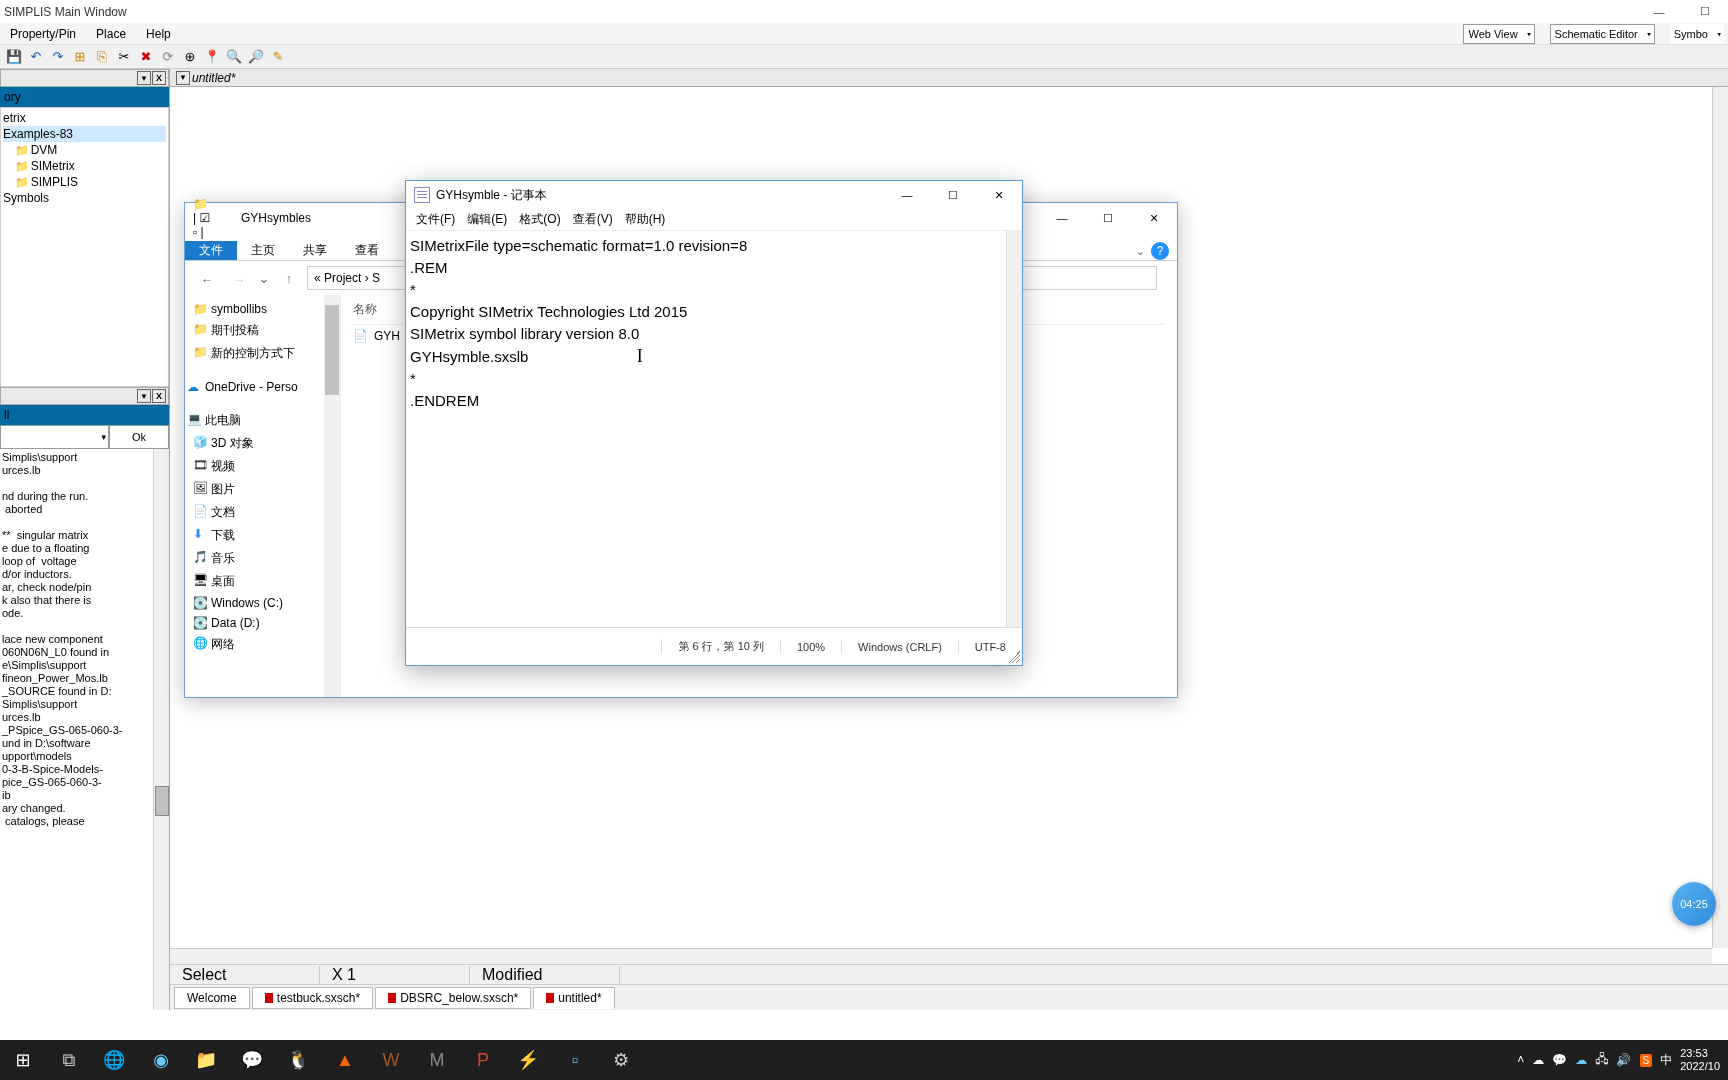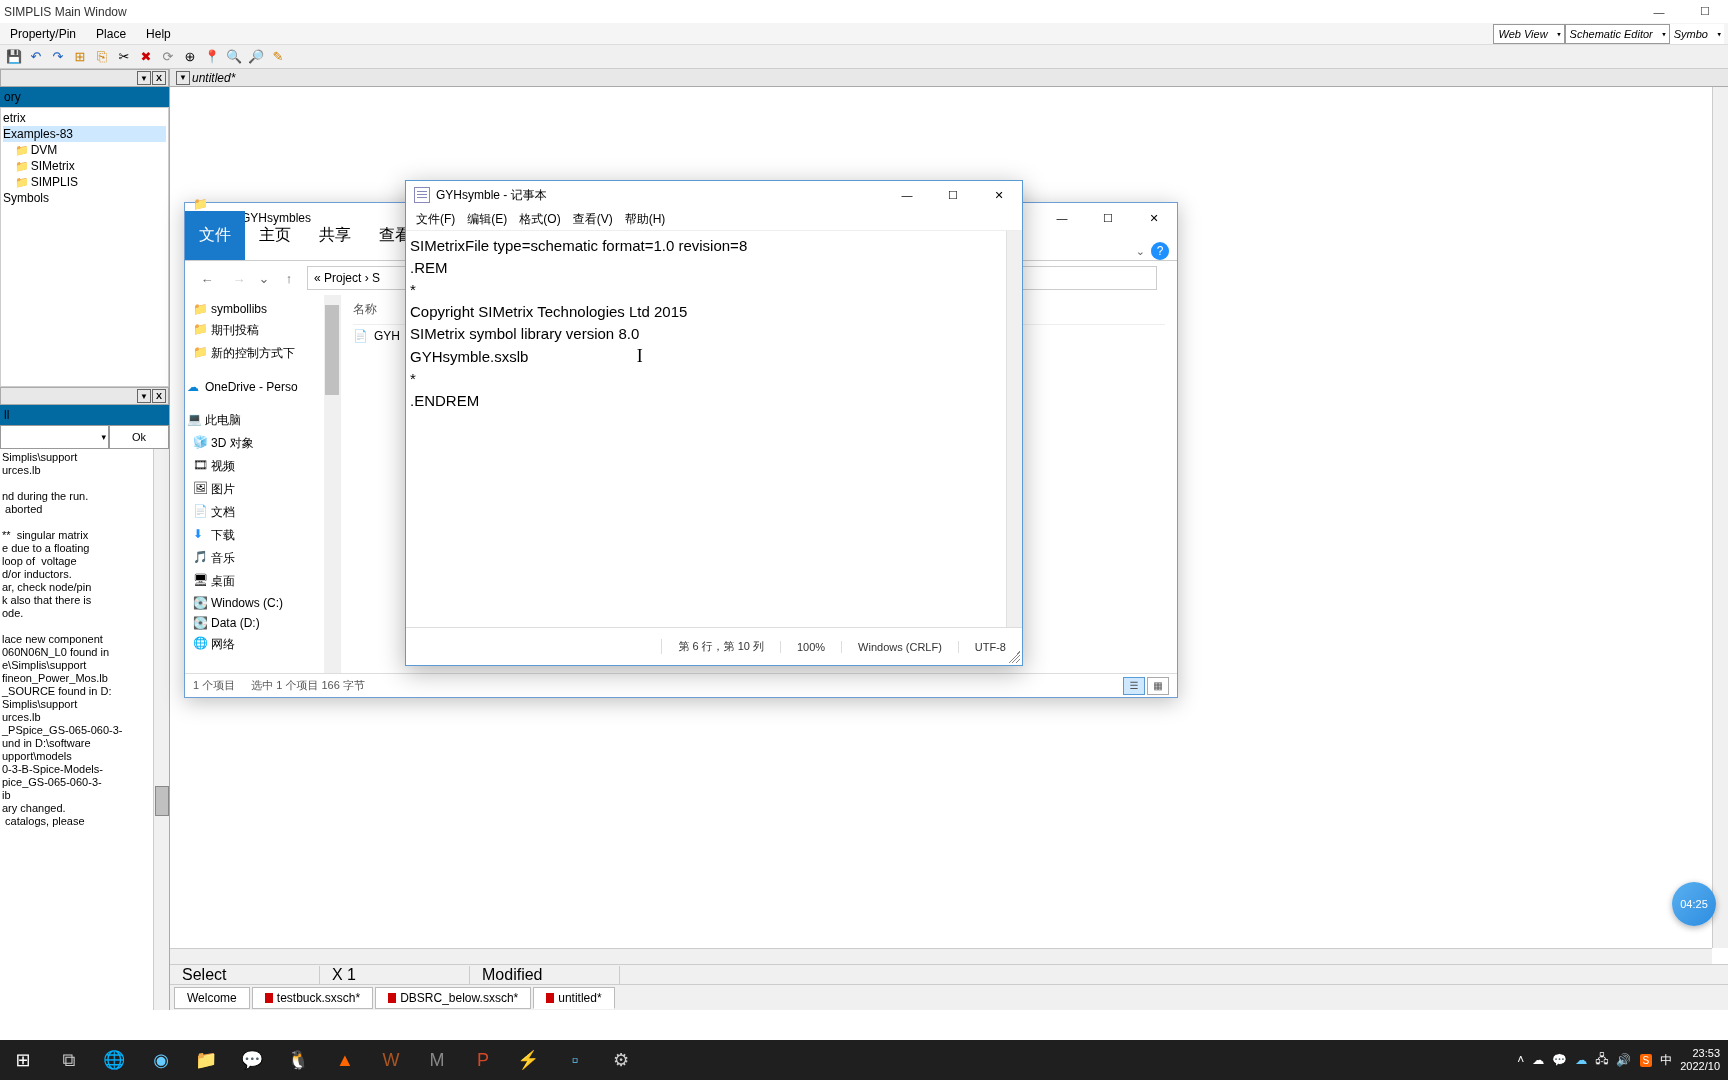--- a/index.html
+++ b/index.html
@@ -6,21 +6,21 @@
     body { width: 1728px; height: 1080px; overflow: hidden; background: #fff; position: relative; }
     
     
     .title-bar { height: 23px; background: #fff; display: flex; align-items: center; padding-left: 4px; font-size: 12px; color: #333; }
     .win-ctrl-top { position: absolute; right: 0; top: 0; display: flex; }
     .win-ctrl-top span { width: 46px; height: 23px; display: flex; align-items: center; justify-content: center; font-size: 11px; }
     
     
     .menu-bar { height: 22px; background: #f5f5f5; display: flex; align-items: center; border-bottom: 1px solid #ddd; }
     .menu-bar .menu-item { padding: 2px 10px; font-size: 12px; cursor: default; }
-    .mode-selects { position: absolute; right: 0; top: 24px; display: flex; gap: 0; padding-right: 4px; height: 20px; font-style: italic; }
+    .mode-selects { position: absolute; right: 0; top: 24px; display: flex; gap: 15px; padding-right: 4px; height: 20px; }
     .mode-selects .sel { border: 1px solid #999; background: #fff; font-size: 11px; padding: 0 16px 0 4px; font-family: monospace; position: relative; display: flex; align-items: center; }
     .mode-selects .sel::after { content: "▾"; position: absolute; right: 2px; font-size: 9px; }
     
     
     .toolbar { height: 24px; background: #f0f0f0; display: flex; align-items: center; gap: 2px; padding-left: 4px; border-bottom: 1px solid #ccc; }
     .tb-btn { width: 20px; height: 20px; display: flex; align-items: center; justify-content: center; font-size: 13px; cursor: pointer; }
     .tb-save { color: #2060c0; }
     .tb-undo, .tb-redo { color: #2060c0; }
     .tb-cut { color: #000; }
     .tb-refresh { color: #888; }
@@ -66,30 +66,30 @@
     .tab-bar-bottom { height: 26px; background: #f0f0f0; border-top: 1px solid #ccc; display: flex; align-items: center; padding-left: 4px; gap: 2px; }
     .tab-bottom { padding: 3px 12px; font-size: 12px; border: 1px solid #bbb; background: #fff; display: flex; align-items: center; gap: 4px; }
     .tab-bottom.active { background: #fff; border-bottom: 1px solid #fff; }
     .red-dot { width: 8px; height: 10px; background: #c00; display: inline-block; }
     
     
     .taskbar { position: absolute; bottom: 0; left: 0; right: 0; height: 40px; background: #1f1f1f; display: flex; align-items: center; }
     .taskbar .win-start { width: 46px; height: 40px; display: flex; align-items: center; justify-content: center; color: #fff; font-size: 18px; }
     .taskbar .tk-icon { width: 46px; height: 40px; display: flex; align-items: center; justify-content: center; font-size: 18px; }
     .tray { margin-left: auto; display: flex; align-items: center; color: #fff; font-size: 12px; gap: 8px; padding-right: 8px; }
-    .tray-time { text-align: right; line-height: 13px; font-size: 11px; }
+    .tray-time { line-height: 13px; font-size: 11px; }
     
     
     .win-explorer { position: absolute; left: 184px; top: 202px; width: 994px; height: 496px; background: #fff; border: 1px solid #6d9ed6; box-shadow: 0 4px 20px rgba(0,0,0,.25); display: flex; flex-direction: column; }
     .exp-title { height: 30px; display: flex; align-items: center; padding-left: 8px; font-size: 12px; }
     .exp-title .et-icon { width: 20px; height: 18px; margin-right: 28px; display: flex; gap: 6px; align-items: center; }
     .exp-winctrl { margin-left: auto; display: flex; }
     .exp-winctrl span { width: 46px; height: 30px; display: flex; align-items: center; justify-content: center; font-size: 11px; }
     .exp-ribbon-tabs { height: 28px; display: flex; align-items: flex-end; border-bottom: 1px solid #ccc; }
-    .rtab { padding: 14px 14px; font-size: 16px; }
+    .rtab { padding: 1px 14px; font-size: 12px; }
     .rtab.on { background: #1979ca; color: #fff; }
     .exp-ribbon-help { margin-left: auto; display: flex; padding-right: 8px; gap: 6px; align-items: center; }
     .help-circle { width: 18px; height: 18px; border-radius: 50%; background: #1e90ff; color: #fff; font-size: 12px; display: flex; align-items: center; justify-content: center; }
     .exp-address { height: 34px; display: flex; align-items: center; padding: 0 8px; gap: 4px; }
     .nav-btn { width: 28px; height: 24px; display: flex; align-items: center; justify-content: center; color: #666; font-size: 13px; }
     .breadcrumb { flex: 1; border: 1px solid #ccc; height: 24px; display: flex; align-items: center; padding: 0 6px; font-size: 12px; margin-right: 6px;}
     .search-box { width: 200px; border: 1px solid #ccc; height: 24px; display: flex; align-items: center; padding: 0 6px; font-size: 11px; color: #888; margin-right: 12px;}
     .exp-body { flex: 1; display: flex; overflow: hidden; }
     .exp-nav { width: 156px; border-right: 1px solid #eee; font-size: 12px; padding: 4px 2px; overflow-y: auto; position: relative; }
     .exp-nav .ni { padding: 3px 4px 3px 24px; white-space: nowrap; position: relative; }
@@ -311,28 +311,20 @@
       <div class="exp-nav-scroll">
           <div class="th"></div>
         </div>
     </div>
     <div class="exp-content">
       <div class="col-hdr">名称</div>
       <div class="file-row">
           <span>📄</span>
           <span>GYH</span>
         </div>
-    </div>
-  </div>
-  <div class="exp-statusbar">
-    <span>1 个项目</span>
-    <span>选中 1 个项目  166 字节</span>
-    <div class="view-toggle">
-      <span class="on">☰</span>
-      <span>▦</span>
     </div>
   </div>
 </div>
 
 <div class="win-notepad">
   <div class="np-title">
     <div class="np-icon"></div>
     <span>GYHsymble - 记事本</span>
     <div class="np-winctrl">
       <span>—</span>

